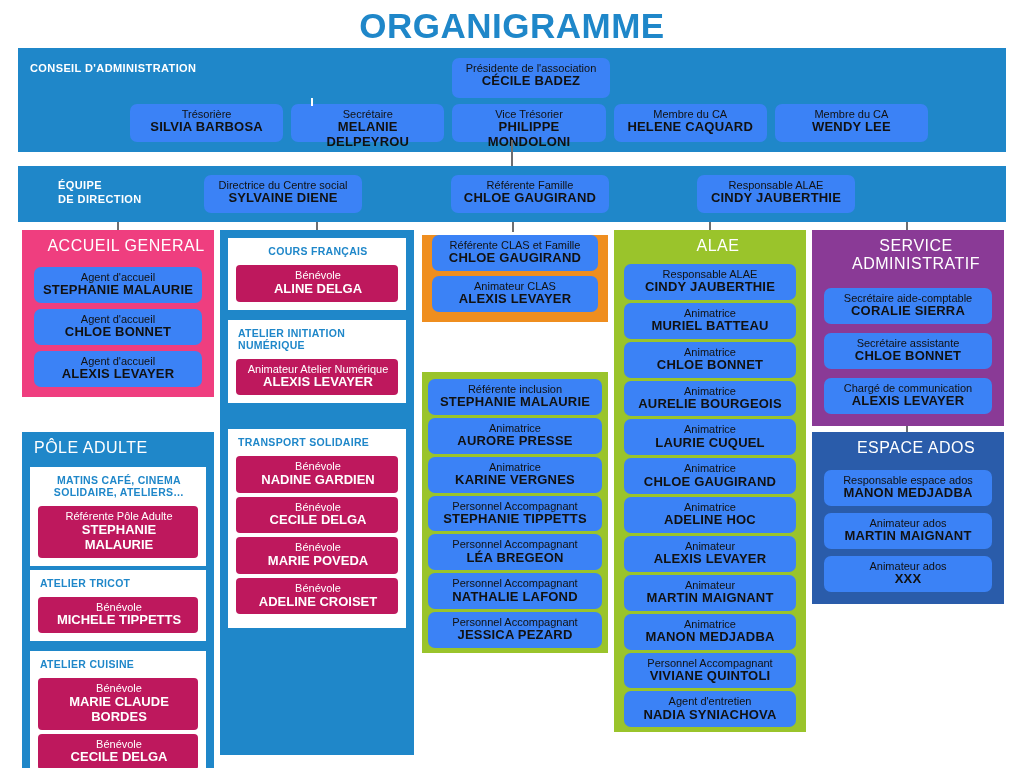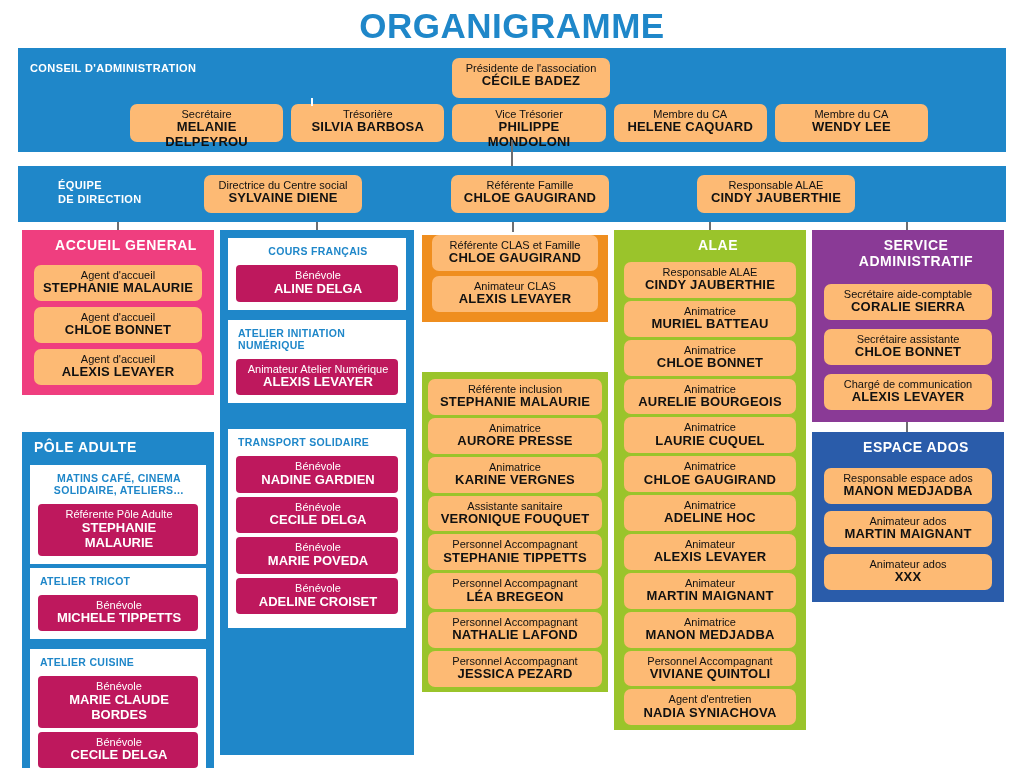--- a/index.html
+++ b/index.html
@@ -15,21 +15,21 @@
   
   .page-title {
     position: absolute; top: 6px; left: 0; width: 1024px;
     text-align: center;
     font-size: 35px; font-weight: bold; letter-spacing: 0.5px;
     color: #1f87c9;
   }
 
   
   .card {
-    background: #fdba74;
+    background: #3b82f6;
     border-radius: 7px;
     text-align: center;
     padding: 4px 6px 5px 6px;
     line-height: 1.12;
     color: #111111;
   }
   .card .role  { font-size: 11px; font-weight: normal; display: block; }
   .card .name  { font-size: 13px; font-weight: bold; display: block; letter-spacing: 0.2px; }
 
   
@@ -81,21 +81,21 @@
   .dir-3 { left: 679px; width: 158px; }
 
   
   .vline { position: absolute; width: 2px; background: #6d6e71; }
 
   
   .col { position: absolute; }
 
   .panel { border-radius: 0; }
   .panel-title {
-    color: #ffffff; font-size: 14px; font-weight: bold;
+    color: #ffffff; font-size: 16px; font-weight: normal;
     text-align: center; letter-spacing: 0.5px;
     padding: 7px 4px 6px 20px;
   }
   .panel-title.left { text-align: left; padding-left: 12px; }
 
   
   .c1 { left: 22px; top: 230px; width: 192px; }
   .pnl-accueil { background: #ef3e7f; padding-bottom: 10px; }
   .pnl-accueil .card { margin: 6px 12px 0 12px; }
 
@@ -148,26 +148,26 @@
   <div class="band-ca">
     <div class="band-label">CONSEIL D'ADMINISTRATION</div>
 
     <div class="card ca-pres">
       <span class="role">Présidente de l'association</span>
       <span class="name">CÉCILE BADEZ</span>
     </div>
 
     <div class="ca-row">
       <div class="card">
+        <span class="role">Trésorière</span>
+        <span class="name">SILVIA BARBOSA</span>
+      </div>
+      <div class="card">
         <span class="role">Secrétaire</span>
         <span class="name">MELANIE DELPEYROU</span>
-      </div>
-      <div class="card">
-        <span class="role">Trésorière</span>
-        <span class="name">SILVIA BARBOSA</span>
       </div>
       <div class="card">
         <span class="role">Vice Trésorier</span>
         <span class="name">PHILIPPE MONDOLONI</span>
       </div>
       <div class="card">
         <span class="role">Membre du CA</span>
         <span class="name">HELENE CAQUARD</span>
       </div>
       <div class="card">
@@ -324,24 +324,20 @@
       </div>
       <div class="card">
         <span class="role">Animatrice</span>
         <span class="name">AURORE PRESSE</span>
       </div>
       <div class="card">
         <span class="role">Animatrice</span>
         <span class="name">KARINE VERGNES</span>
       </div>
       <div class="card">
-        <span class="role">Assistante sanitaire</span>
-        <span class="name">VERONIQUE FOUQUET</span>
-      </div>
-      <div class="card">
         <span class="role">Personnel Accompagnant</span>
         <span class="name">STEPHANIE TIPPETTS</span>
       </div>
       <div class="card">
         <span class="role">Personnel Accompagnant</span>
         <span class="name">LÉA BREGEON</span>
       </div>
       <div class="card">
         <span class="role">Personnel Accompagnant</span>
         <span class="name">NATHALIE LAFOND</span>

